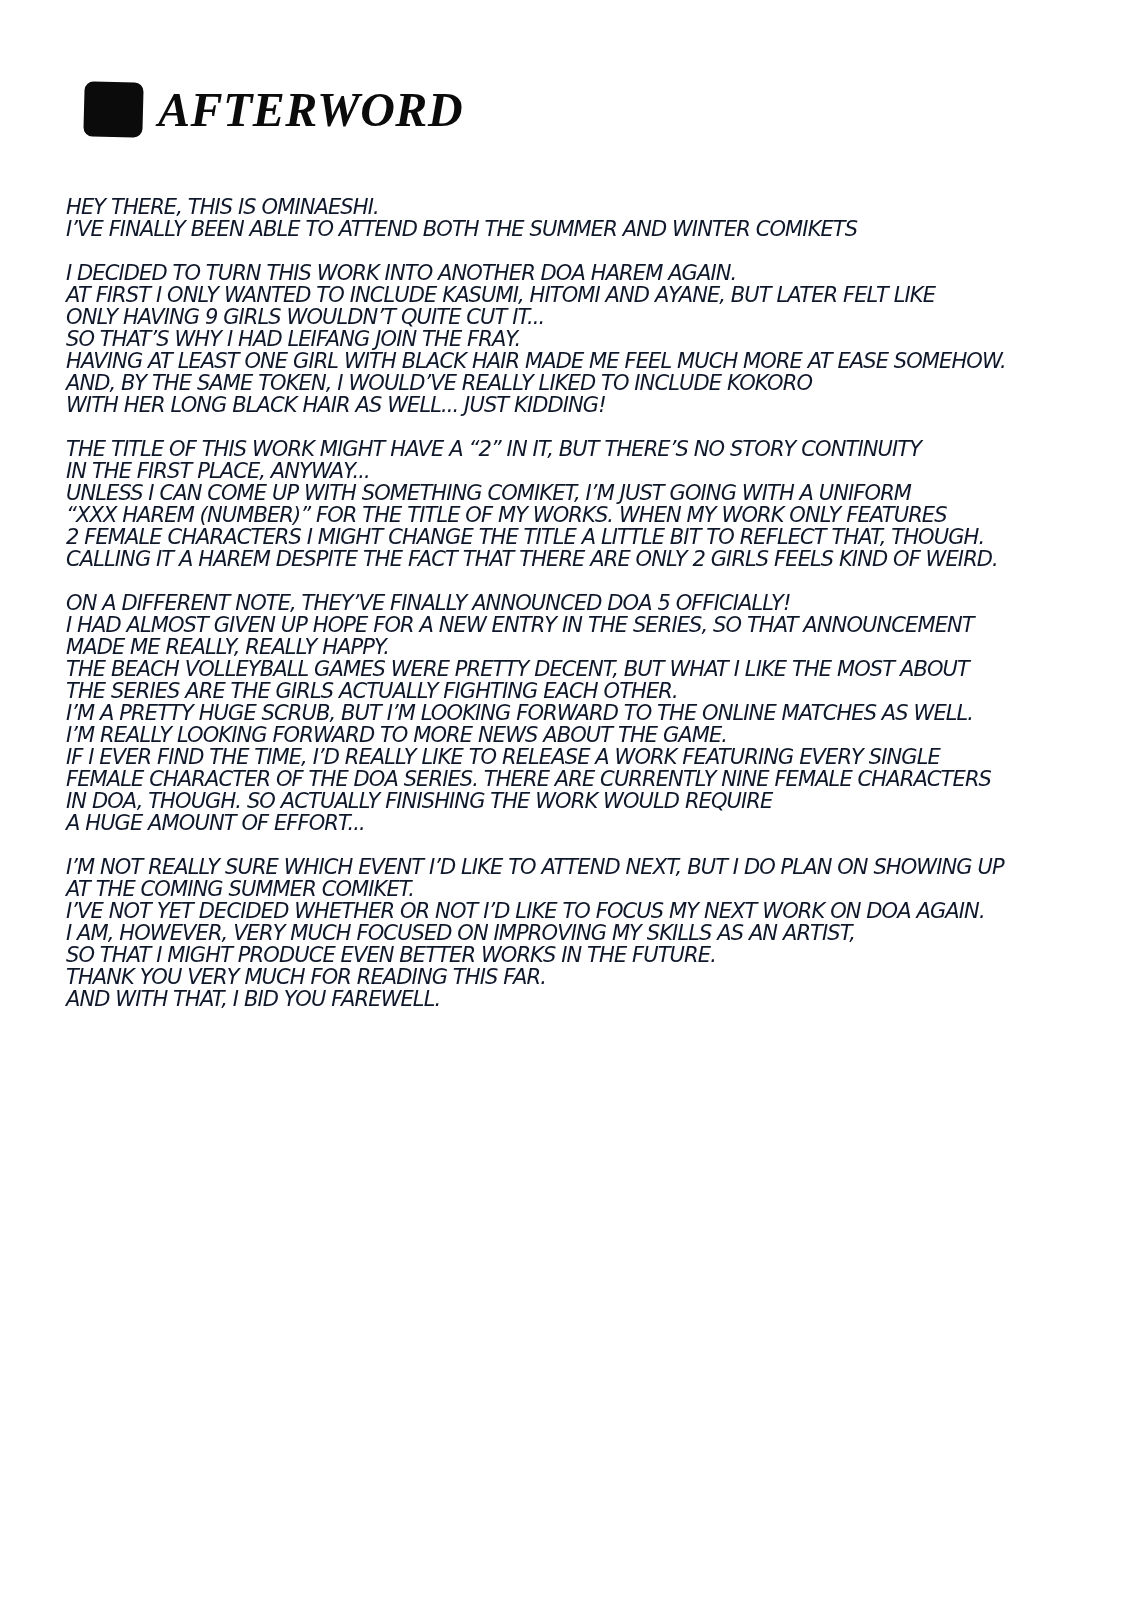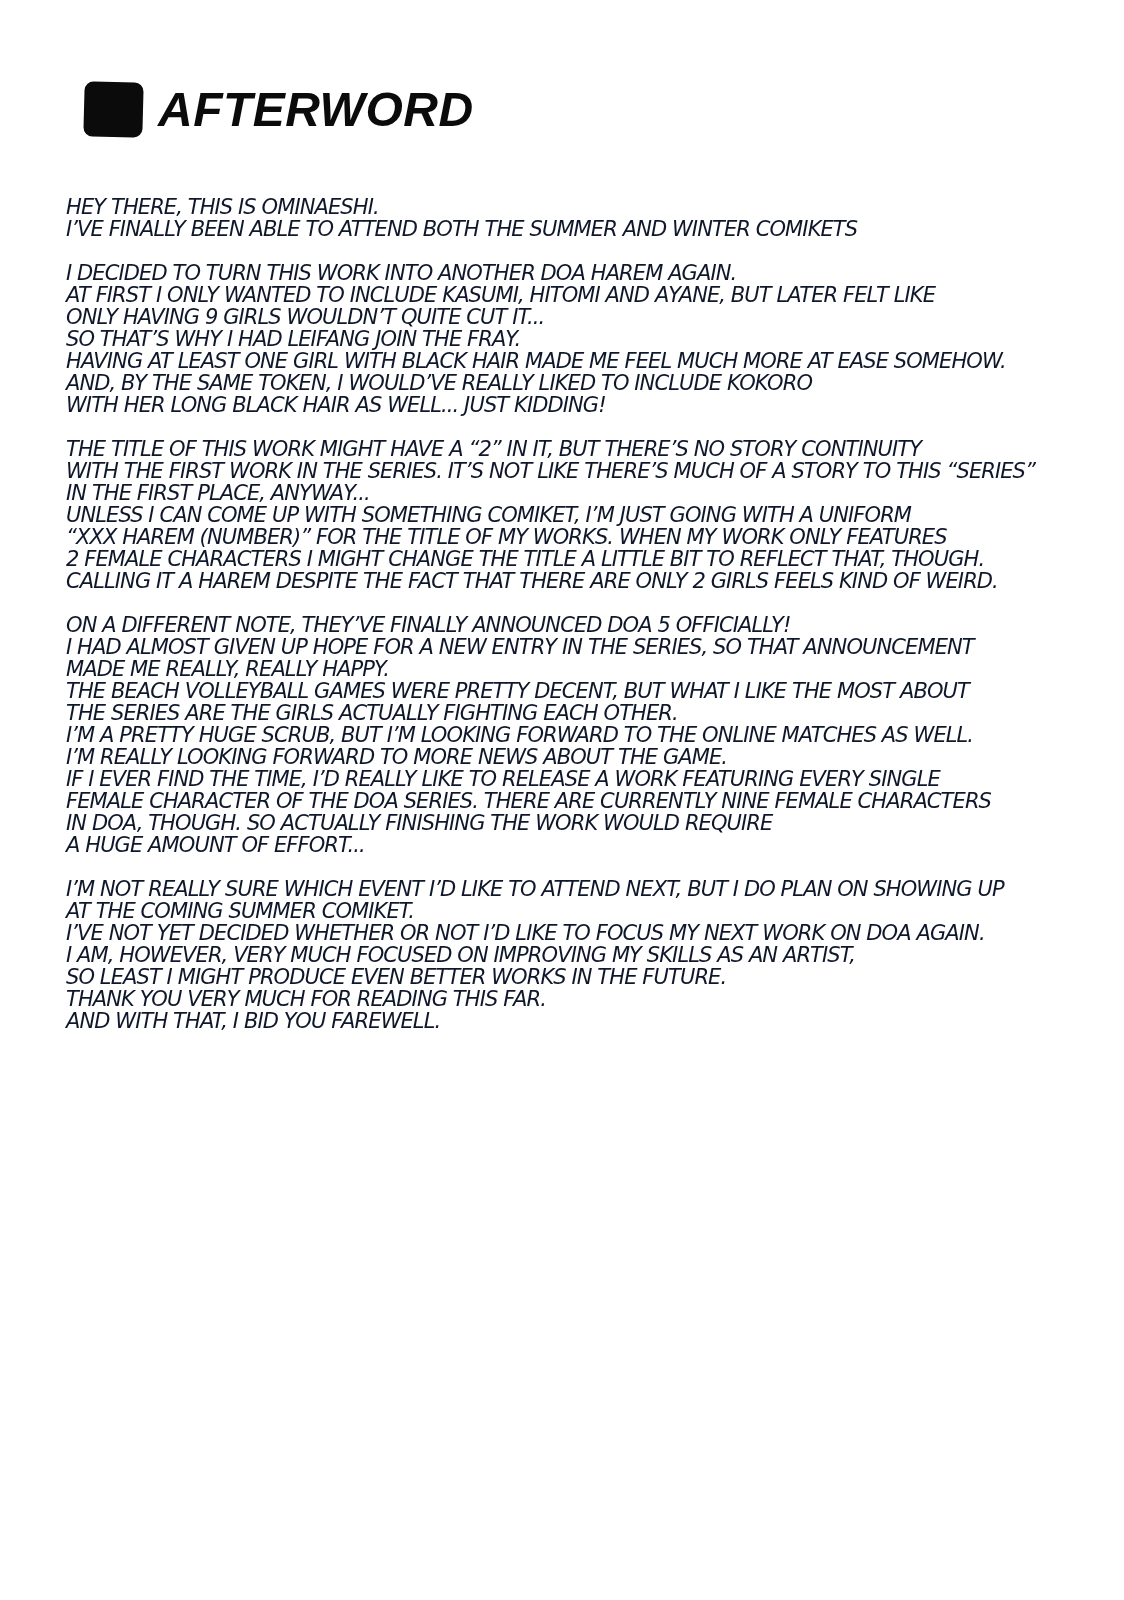--- a/index.html
+++ b/index.html
@@ -27,21 +27,21 @@
   .sq-icon {
     width: 59px;
     height: 55px;
     background: #0b0b0b;
     border-radius: 9px;
     transform: rotate(1.5deg);
     flex: 0 0 auto;
   }
   .title {
     margin: 0;
-    font-family: Liberation Sans, sans-serif;
+    font-family: Liberation Serif, serif;
     font-style: italic;
     font-weight: bold;
     font-size: 48px;
     line-height: 55px;
     letter-spacing: 0.5px;
     color: #0b0b0b;
     white-space: nowrap;
   }
   .body-text {
     position: absolute;
@@ -86,21 +86,20 @@
       <div class="ln">AT FIRST I ONLY WANTED TO INCLUDE KASUMI, HITOMI AND AYANE, BUT LATER FELT LIKE</div>
       <div class="ln">ONLY HAVING 9 GIRLS WOULDN’T QUITE CUT IT...</div>
       <div class="ln">SO THAT’S WHY I HAD LEIFANG JOIN THE FRAY.</div>
       <div class="ln">HAVING AT LEAST ONE GIRL WITH BLACK HAIR MADE ME FEEL MUCH MORE AT EASE SOMEHOW.</div>
       <div class="ln">AND, BY THE SAME TOKEN, I WOULD’VE REALLY LIKED TO INCLUDE KOKORO</div>
       <div class="ln">WITH HER LONG BLACK HAIR AS WELL... JUST KIDDING!</div>
     </div>
 
     <div class="para">
       <div class="ln">THE TITLE OF THIS WORK MIGHT HAVE A “2” IN IT, BUT THERE’S NO STORY CONTINUITY</div>
-      <div class="ln">WITH THE FIRST WORK IN THE SERIES. IT’S NOT LIKE THERE’S MUCH OF A STORY TO THIS “SERIES”</div>
       <div class="ln">IN THE FIRST PLACE, ANYWAY...</div>
       <div class="ln">UNLESS I CAN COME UP WITH SOMETHING COMIKET, I’M JUST GOING WITH A UNIFORM</div>
       <div class="ln">“XXX HAREM (NUMBER)” FOR THE TITLE OF MY WORKS. WHEN MY WORK ONLY FEATURES</div>
       <div class="ln">2 FEMALE CHARACTERS I MIGHT CHANGE THE TITLE A LITTLE BIT TO REFLECT THAT, THOUGH.</div>
       <div class="ln">CALLING IT A HAREM DESPITE THE FACT THAT THERE ARE ONLY 2 GIRLS FEELS KIND OF WEIRD.</div>
     </div>
 
     <div class="para">
       <div class="ln">ON A DIFFERENT NOTE, THEY’VE FINALLY ANNOUNCED DOA 5 OFFICIALLY!</div>
       <div class="ln">I HAD ALMOST GIVEN UP HOPE FOR A NEW ENTRY IN THE SERIES, SO THAT ANNOUNCEMENT</div>
@@ -113,19 +112,19 @@
       <div class="ln">FEMALE CHARACTER OF THE DOA SERIES. THERE ARE CURRENTLY NINE FEMALE CHARACTERS</div>
       <div class="ln">IN DOA, THOUGH. SO ACTUALLY FINISHING THE WORK WOULD REQUIRE</div>
       <div class="ln">A HUGE AMOUNT OF EFFORT...</div>
     </div>
 
     <div class="para">
       <div class="ln">I’M NOT REALLY SURE WHICH EVENT I’D LIKE TO ATTEND NEXT, BUT I DO PLAN ON SHOWING UP</div>
       <div class="ln">AT THE COMING SUMMER COMIKET.</div>
       <div class="ln">I’VE NOT YET DECIDED WHETHER OR NOT I’D LIKE TO FOCUS MY NEXT WORK ON DOA AGAIN.</div>
       <div class="ln">I AM, HOWEVER, VERY MUCH FOCUSED ON IMPROVING MY SKILLS AS AN ARTIST,</div>
-      <div class="ln">SO LEAST I MIGHT PRODUCE EVEN BETTER WORKS IN THE FUTURE.</div>
+      <div class="ln">SO THAT I MIGHT PRODUCE EVEN BETTER WORKS IN THE FUTURE.</div>
       <div class="ln">THANK YOU VERY MUCH FOR READING THIS FAR.</div>
       <div class="ln">AND WITH THAT, I BID YOU FAREWELL.</div>
     </div>
 
   </div>
 </div>
 
 </body></html>

